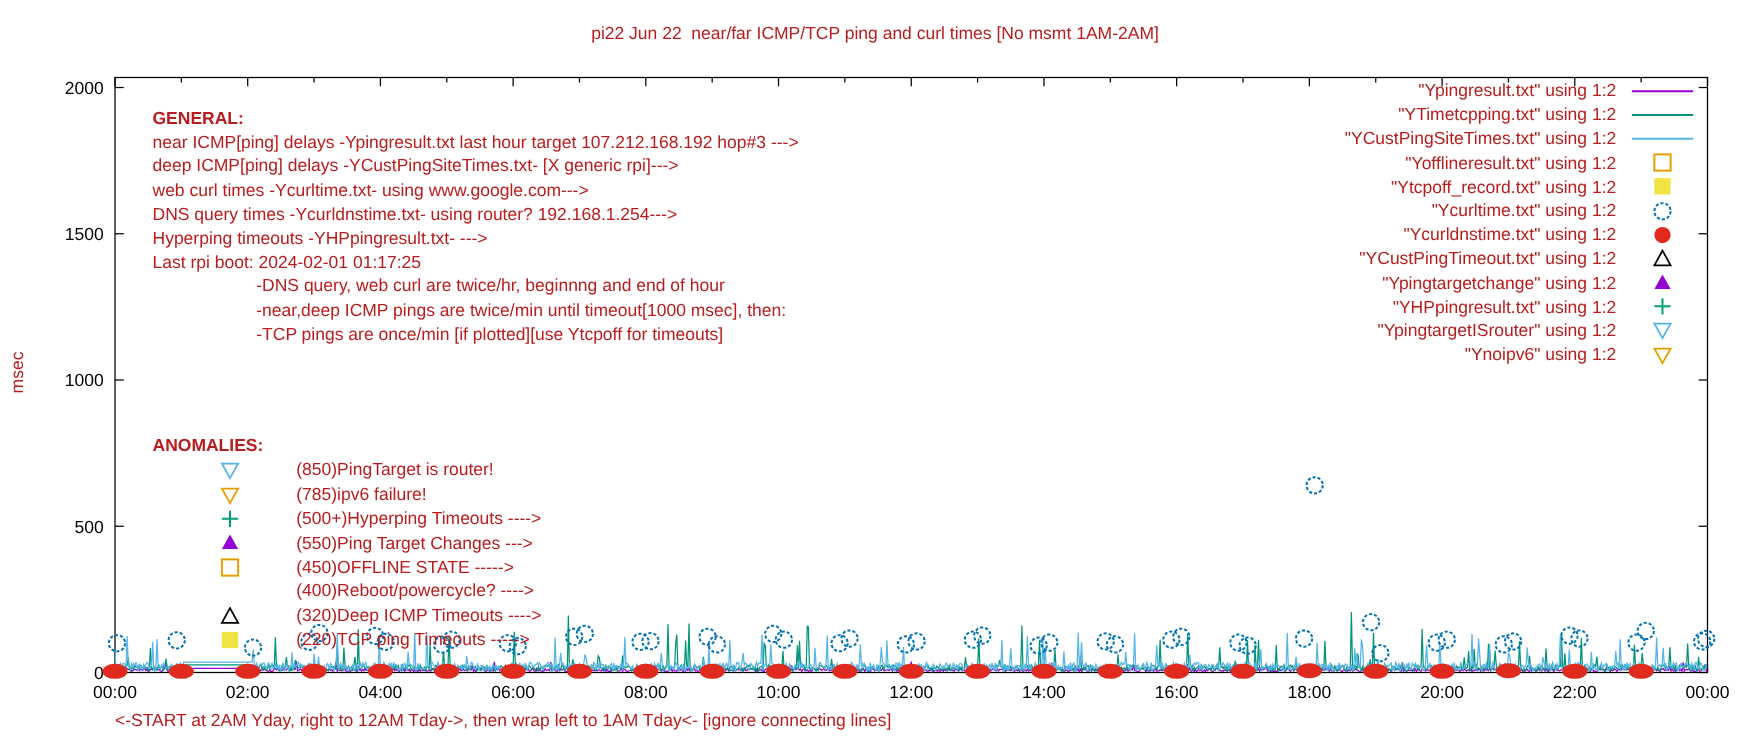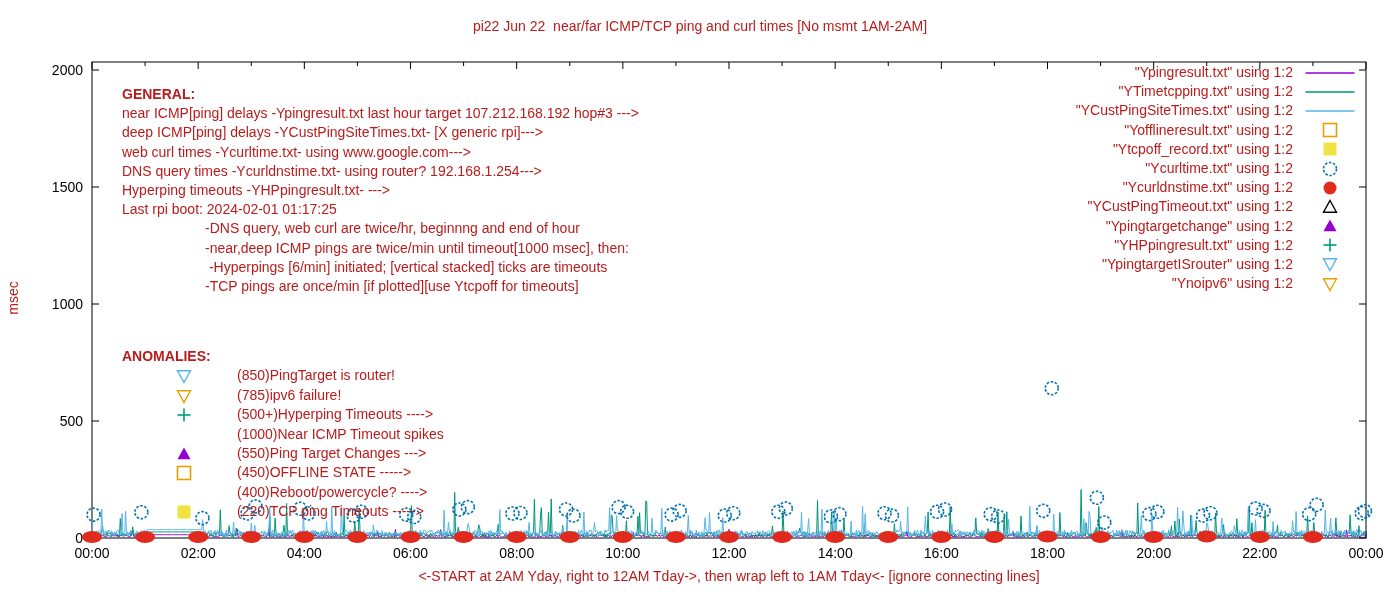--- a/index.html
+++ b/index.html
@@ -2,21 +2,21 @@
 <html><head>
 <meta charset="utf-8">
 <style>
   html,body{margin:0;padding:0;background:#fff;}
   #root{position:relative;width:1400px;height:600px;background:#ffffff;
         font-family:"Liberation Sans",sans-serif;color:#b91c1c;overflow:hidden;}
   .t{position:absolute;white-space:pre;}
   #title{top:18px;left:0;width:1400px;text-align:center;font-size:14px;}
   #ylabel{top:290px;left:-22px;width:70px;text-align:center;font-size:14px;
           transform:rotate(-90deg);transform-origin:center;}
-  #xlabel{top:568px;left:92px;width:1274px;text-align:center;font-size:14px;}
+  #xlabel{top:568px;left:92px;width:1274px;text-align:left;font-size:14px;}
   #plot-svg{position:absolute;top:0;left:0;}
   #general{position:absolute;top:63px;left:122px;font-size:14px;line-height:19.2px;margin-top:22px;}
   #general .hd{font-weight:bold;}
   #general .ln{white-space:pre;}
   #general .ind{margin-left:83px;}
   #anomalies{position:absolute;top:307px;left:122px;font-size:14px;line-height:19.4px;}
   #anomalies .hd{font-weight:bold;margin-top:40px;}
   .arow{display:flex;align-items:center;margin-left:54px;white-space:pre;gap:44px;}
   .amark{width:17px;height:16px;display:inline-block;flex:0 0 17px;}
   #legend{position:absolute;top:63px;right:42px;font-size:14px;line-height:19.2px;}
@@ -205,43 +205,44 @@
   <div id="general">
     <div class="hd">GENERAL:</div>
   <div class="ln">near ICMP[ping] delays -Ypingresult.txt last hour target 107.212.168.192 hop#3 ---&gt;</div>
       <div class="ln">deep ICMP[ping] delays -YCustPingSiteTimes.txt- [X generic rpi]---&gt;</div>
       <div class="ln">web curl times -Ycurltime.txt- using www.google.com---&gt;</div>
       <div class="ln">DNS query times -Ycurldnstime.txt- using router? 192.168.1.254---&gt;</div>
       <div class="ln">Hyperping timeouts -YHPpingresult.txt- ---&gt;</div>
       <div class="ln">Last rpi boot: 2024-02-01 01:17:25</div>
       <div class="ln ind">-DNS query, web curl are twice/hr, beginnng and end of hour</div>
       <div class="ln ind">-near,deep ICMP pings are twice/min until timeout[1000 msec], then:</div>
-      <div class="ln ind"> -Hyperpings [6/min] initiated; [vertical stacked] ticks are timeouts</div>
       <div class="ln ind">-TCP pings are once/min [if plotted][use Ytcpoff for timeouts]</div>
     </div>
   <div id="anomalies">
     <div class="hd">ANOMALIES:</div>
   <div class="arow"><span class="amark"><svg width="17" height="16">
             <path d="M 8 14.5 L 14.5 2.8 L 1.5 2.8 Z" fill="none" stroke="#56B4E9" stroke-width="1.4"></path>
           </svg></span><span>(850)PingTarget is router!</span></div>
       <div class="arow"><span class="amark"><svg width="17" height="16">
             <path d="M 8 14.5 L 14.5 2.8 L 1.5 2.8 Z" fill="none" stroke="#E69F00" stroke-width="1.4"></path>
           </svg></span><span>(785)ipv6 failure!</span></div>
       <div class="arow"><span class="amark"><svg width="17" height="16">
             <line x1="1.5" y1="8" x2="14.5" y2="8" stroke="#009E73" stroke-width="1.6"></line>
             <line x1="8" y1="1.5" x2="8" y2="14.5" stroke="#009E73" stroke-width="1.6"></line>
           </svg></span><span>(500+)Hyperping Timeouts ----&gt;</span></div>
-      <div class="arow"><span class="amark"></span><span>(1000)Near ICMP Timeout spikes</span></div>
       <div class="arow"><span class="amark"><svg width="17" height="16">
             <path d="M 8 1.5 L 14.5 13.2 L 1.5 13.2 Z" fill="#9400D3"></path>
           </svg></span><span>(550)Ping Target Changes ---&gt;</span></div>
       <div class="arow"><span class="amark"><svg width="17" height="16">
             <rect x="1.5" y="1.5" width="13" height="13" fill="none" stroke="#E69F00" stroke-width="1.6"></rect>
           </svg></span><span>(450)OFFLINE STATE -----&gt;</span></div>
       <div class="arow"><span class="amark"></span><span>(400)Reboot/powercycle? ----&gt;</span></div>
+      <div class="arow"><span class="amark"><svg width="17" height="16">
+            <path d="M 8 1.5 L 14.5 13.2 L 1.5 13.2 Z" fill="none" stroke="#000000" stroke-width="1.4"></path>
+          </svg></span><span>(320)Deep ICMP Timeouts ----&gt;</span></div>
       <div class="arow"><span class="amark"><svg width="17" height="16">
             <rect x="1.5" y="1.5" width="13" height="13" fill="#F0E442"></rect>
           </svg></span><span>(220)TCP ping Timeouts -----&gt;</span></div>
     </div>
   <div id="legend">
       <div class="lrow">
         <span class="llabel">"Ypingresult.txt" using 1:2</span>
         <span class="lmark">
           <svg width="56" height="16">
             <line x1="3.5" y1="8" x2="52.5" y2="8" stroke="#9400D3" stroke-width="1.5"></line>

